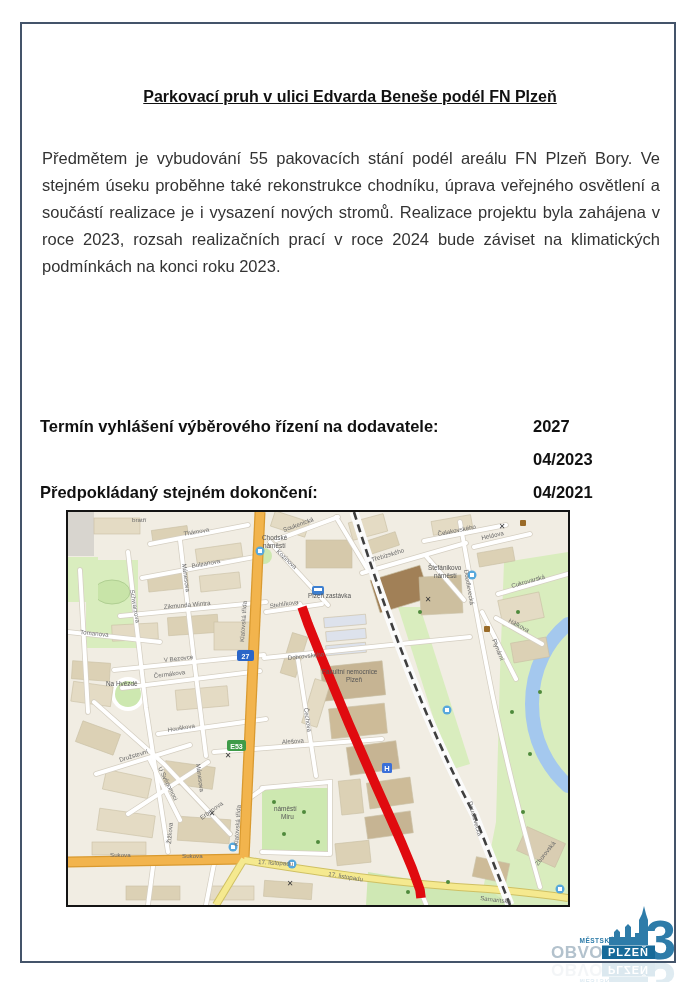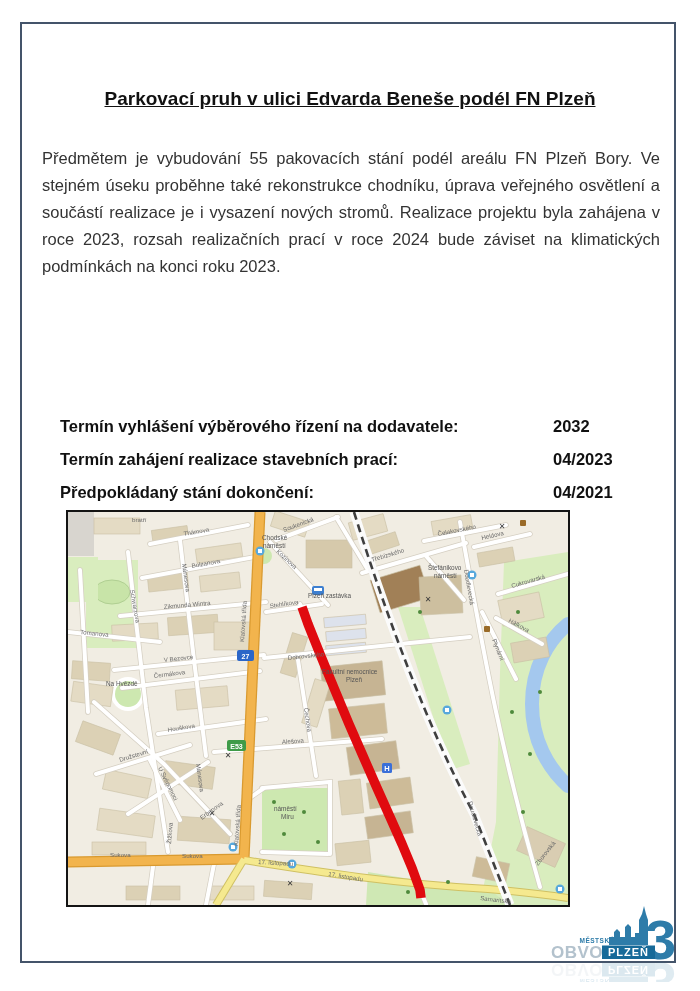--- a/index.html
+++ b/index.html
@@ -1,29 +1,29 @@
 <!DOCTYPE html>
 <html><head>
 <meta charset="utf-8">
 <style>
   html,body{margin:0;padding:0;background:#fff;}
   .page{position:relative;width:700px;height:991px;background:#fff;overflow:hidden;
         font-family:"Liberation Sans","DejaVu Sans",sans-serif;color:#262626;}
   .frame{position:absolute;left:20px;top:22px;width:652px;height:937px;
          border:2px solid #44546a;}
   .title{position:absolute;left:40px;top:88px;width:620px;text-align:center;
-         font-size:19px;font-weight:bold;color:#111;}
+         font-size:16px;font-weight:bold;color:#111;}
   .title span{text-decoration:underline;}
   .para{position:absolute;left:42px;top:145px;width:618px;font-size:16.5px;
         line-height:27px;text-align:justify;color:#333;}
   .cost{position:absolute;left:40px;top:349px;width:624px;font-size:16.5px;
         font-weight:bold;color:#111;}
   .terms{position:absolute;left:40px;top:417px;width:624px;font-size:16.5px;
          font-weight:bold;color:#111;}
-  .trow{position:relative;height:21px;margin-bottom:12px;margin-left:20px;}
+  .trow{position:relative;height:21px;margin-bottom:12px;}
   .tval{position:absolute;left:493px;top:0;}
   .mapbox{position:absolute;left:66px;top:510px;width:500px;height:393px;
           border:2px solid #141414;background:#f1ede3;}
   .logo{position:absolute;left:551px;top:902px;width:124px;height:80px;z-index:5;}
   svg text{font-family:"Liberation Sans","DejaVu Sans",sans-serif;}
   .slabel{font-size:6.2px;fill:#6b6b6b;}
   .plabel{font-size:6.4px;fill:#555;}
   .badge-txt{fill:#fff;font-weight:bold;text-anchor:middle;}
 </style>
 </head>
@@ -35,28 +35,27 @@
   <div class="title">
     <span>Parkovací pruh v ulici Edvarda Beneše podél FN Plzeň</span>
   </div>
 
   <div class="para">Předmětem je vybudování 55 pakovacích stání podél areálu FN Plzeň Bory. Ve stejném úseku proběhne také rekonstrukce chodníku, úprava veřejného osvětlení a součástí realizace je i vysazení nových stromů. Realizace projektu byla zahájena v roce 2023, rozsah realizačních prací v roce 2024 bude záviset na klimatických podmínkách na konci roku 2023.</div>
 
 
   <div class="terms">
     <div class="trow">
       <span>Termín vyhlášení výběrového řízení na dodavatele:</span>
-      <span class="tval">2032</span>
+      <span class="tval">2027</span>
     </div>
     <div class="trow">
-      <span>Termín zahájení realizace stavebních prací:</span>
       <span class="tval">04/2023</span>
     </div>
     <div class="trow">
-      <span>Předpokládaný stání dokončení:</span>
+      <span>Předpokládaný stejném dokončení:</span>
       <span class="tval">04/2021</span>
     </div>
   </div>
 
   <div class="mapbox">
     <svg width="500" height="393" viewBox="0 0 500 393">
 
       <rect x="0" y="0" width="500" height="393" fill="#f1ede3"></rect>
       <rect x="0" y="0" width="26" height="44" fill="#d8d5cf"></rect>
 

